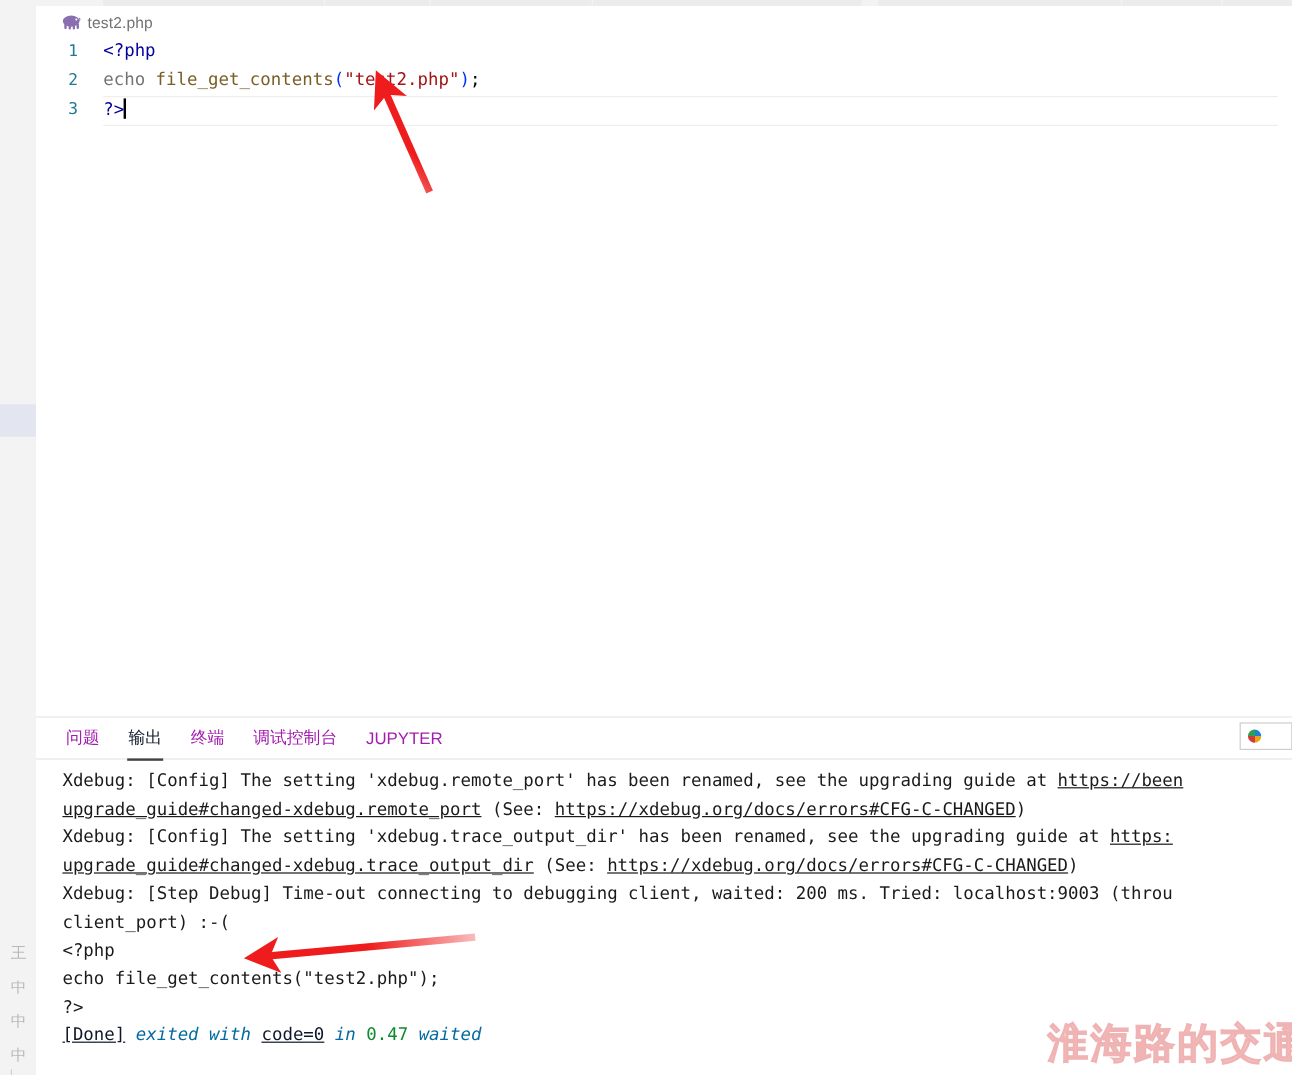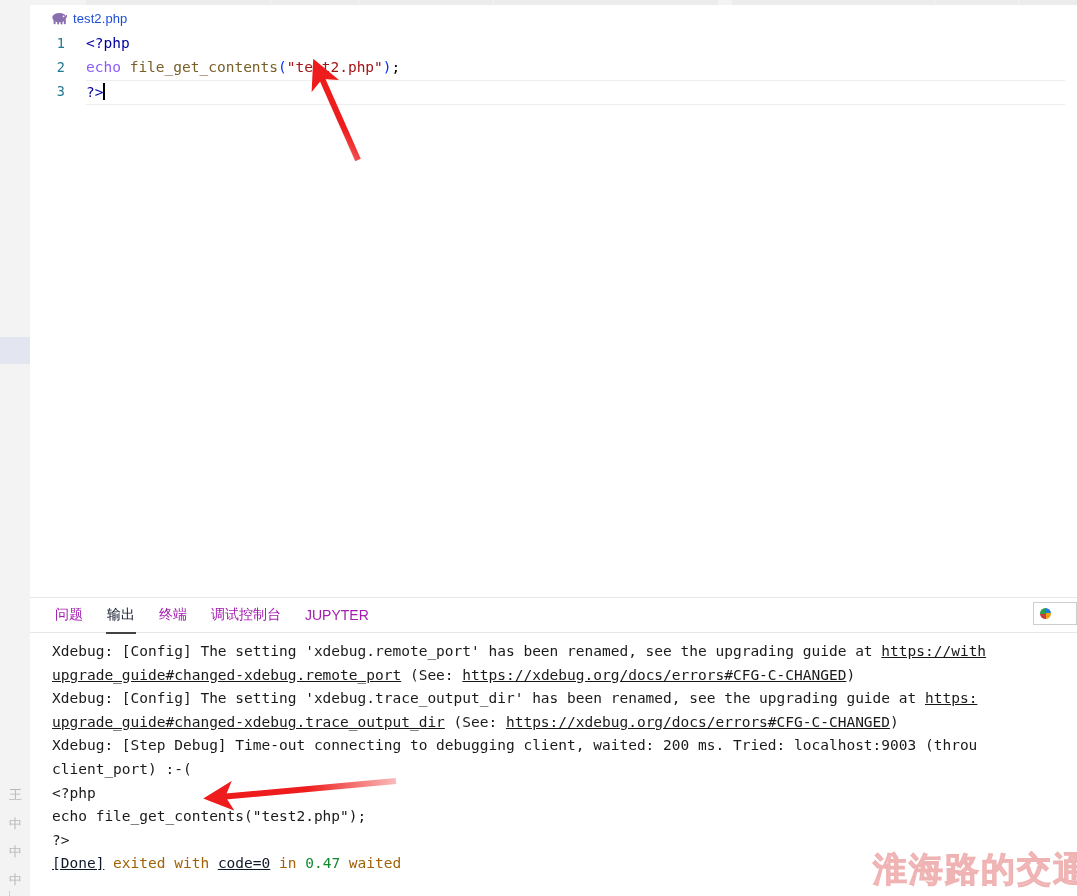--- a/index.html
+++ b/index.html
@@ -41,37 +41,37 @@
   }
 
   
   .editor {
     position: absolute; left: 30px; top: 5px; width: 1047px; height: 592px;
     background: #ffffff;
   }
   .breadcrumb {
     position: absolute; left: 0; top: 0; height: 26px; width: 100%;
     display: flex; align-items: center; padding-left: 22px;
-    font-family: "Liberation Sans", sans-serif; font-size: 13px; color: #1d4ed8;
+    font-family: "Liberation Sans", sans-serif; font-size: 13px; color: #737373;
   }
   .bc-icon { margin-right: 6px; display: inline-flex; align-items: center; }
   .bc-label { letter-spacing: .1px; }
 
   .code-area { position: absolute; left: 0; top: 26px; width: 100%; height: 566px; }
   .code-line {
     position: relative; height: 24px; display: flex; align-items: center;
     font-family: "DejaVu Sans Mono", monospace; font-size: 14.5px; white-space: pre;
   }
   .ln {
     width: 56px; text-align: right; padding-right: 21px;
     color: #237893; font-family: "DejaVu Sans Mono", monospace; font-size: 13.5px;
   }
   .code-text { color: #000000; }
   .t-tag  { color: #00009f; }
-  .t-kw   { color: #8b5cf6; }
+  .t-kw   { color: #737373; }
   .t-fn   { color: #795e26; }
   .t-punc { color: #0431fa; }
   .t-str  { color: #a31515; }
   .t-op   { color: #000000; }
   .caret {
     display: inline-block; width: 1.5px; height: 17px; background: #000;
     vertical-align: -3px; margin-left: 0px;
   }
   .cur-line-border-top, .cur-line-border-bottom {
     position: absolute; left: 56px; right: 12px; height: 1px; background: #eeeeee;
@@ -112,21 +112,21 @@
   .panel-body {
     position: relative; height: 262px; overflow: hidden;
     padding: 7px 0 0 22px;
   }
   .out-line {
     font-family: "DejaVu Sans Mono", monospace; font-size: 14.5px;
     line-height: 23.6px; color: #1a1a1a; white-space: pre;
   }
   .lnk { color: #1a1a1a; text-decoration: underline; }
   .d-blue  { color: #0f172a; text-decoration: underline; }
-  .d-red   { color: #a16207; }
+  .d-red   { color: #0369a1; font-style: italic; }
   .d-green { color: #0f8a2e; text-align: right; }
 
   
   .anno { position: absolute; pointer-events: none; }
 
   
   .watermark {
     position: absolute; right: -12px; bottom: 2px;
     font-family: "DejaVu Sans", sans-serif; font-size: 34px; font-weight: 700;
     color: #f7c9c9; letter-spacing: 2px; white-space: nowrap;
@@ -195,21 +195,21 @@
           <div class="panel-tab">JUPYTER</div>
         </div>
       <div class="panel-actions">
         <div class="panel-select">
           <span class="sel-dot"></span>
         </div>
       </div>
     </div>
     <div class="panel-body">
       <div id="output-lines">
-          <div class="out-line"><span>Xdebug: [Config] The setting 'xdebug.remote_port' has been renamed, see the upgrading guide at </span><span class="lnk">https://with</span></div>
+          <div class="out-line"><span>Xdebug: [Config] The setting 'xdebug.remote_port' has been renamed, see the upgrading guide at </span><span class="lnk">https://been</span></div>
           <div class="out-line"><span class="lnk">upgrade_guide#changed-xdebug.remote_port</span><span> (See: </span><span class="lnk">https://xdebug.org/docs/errors#CFG-C-CHANGED</span><span>)</span></div>
           <div class="out-line"><span>Xdebug: [Config] The setting 'xdebug.trace_output_dir' has been renamed, see the upgrading guide at </span><span class="lnk">https:</span></div>
           <div class="out-line"><span class="lnk">upgrade_guide#changed-xdebug.trace_output_dir</span><span> (See: </span><span class="lnk">https://xdebug.org/docs/errors#CFG-C-CHANGED</span><span>)</span></div>
           <div class="out-line"><span>Xdebug: [Step Debug] Time-out connecting to debugging client, waited: 200 ms. Tried: localhost:9003 (throu</span></div>
           <div class="out-line"><span>client_port) :-(</span></div>
           <div class="out-line"><span>&lt;?php</span></div>
           <div class="out-line"><span>echo file_get_contents("test2.php");</span></div>
           <div class="out-line"><span>?&gt;</span></div>
           <div class="out-line"><span class="d-blue">[Done]</span><span class="d-red"> exited with </span><span class="d-blue">code=0</span><span class="d-red"> in </span><span class="d-green">0.47</span><span class="d-red"> waited</span></div>
         </div>

